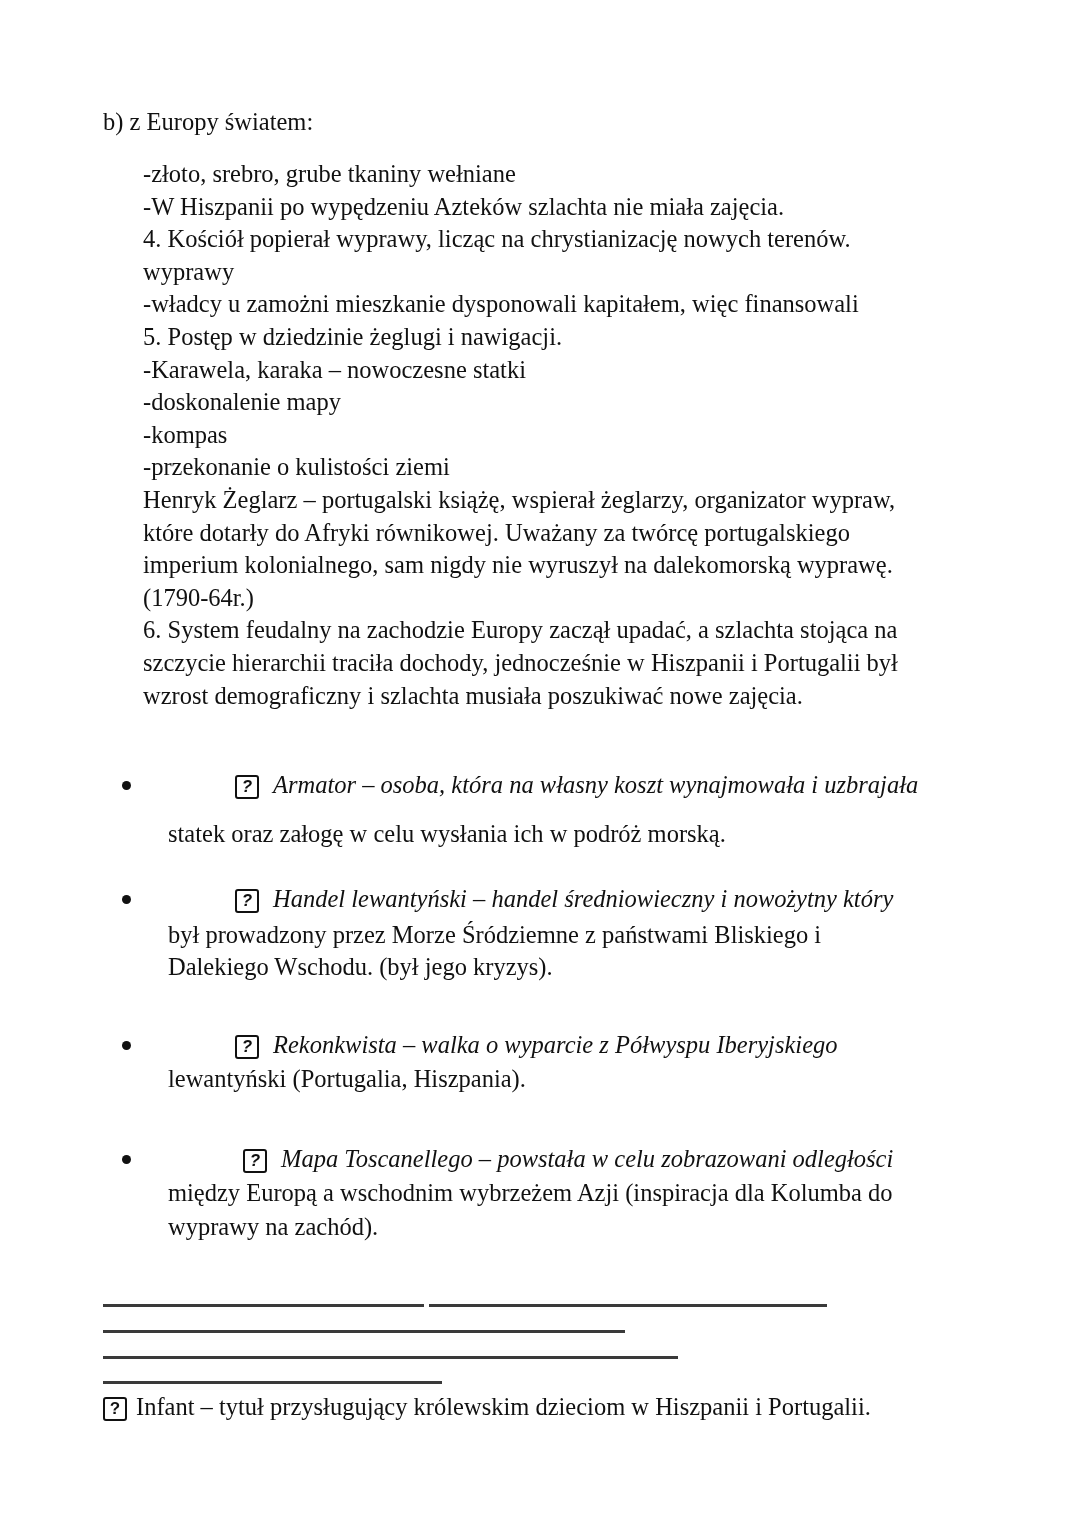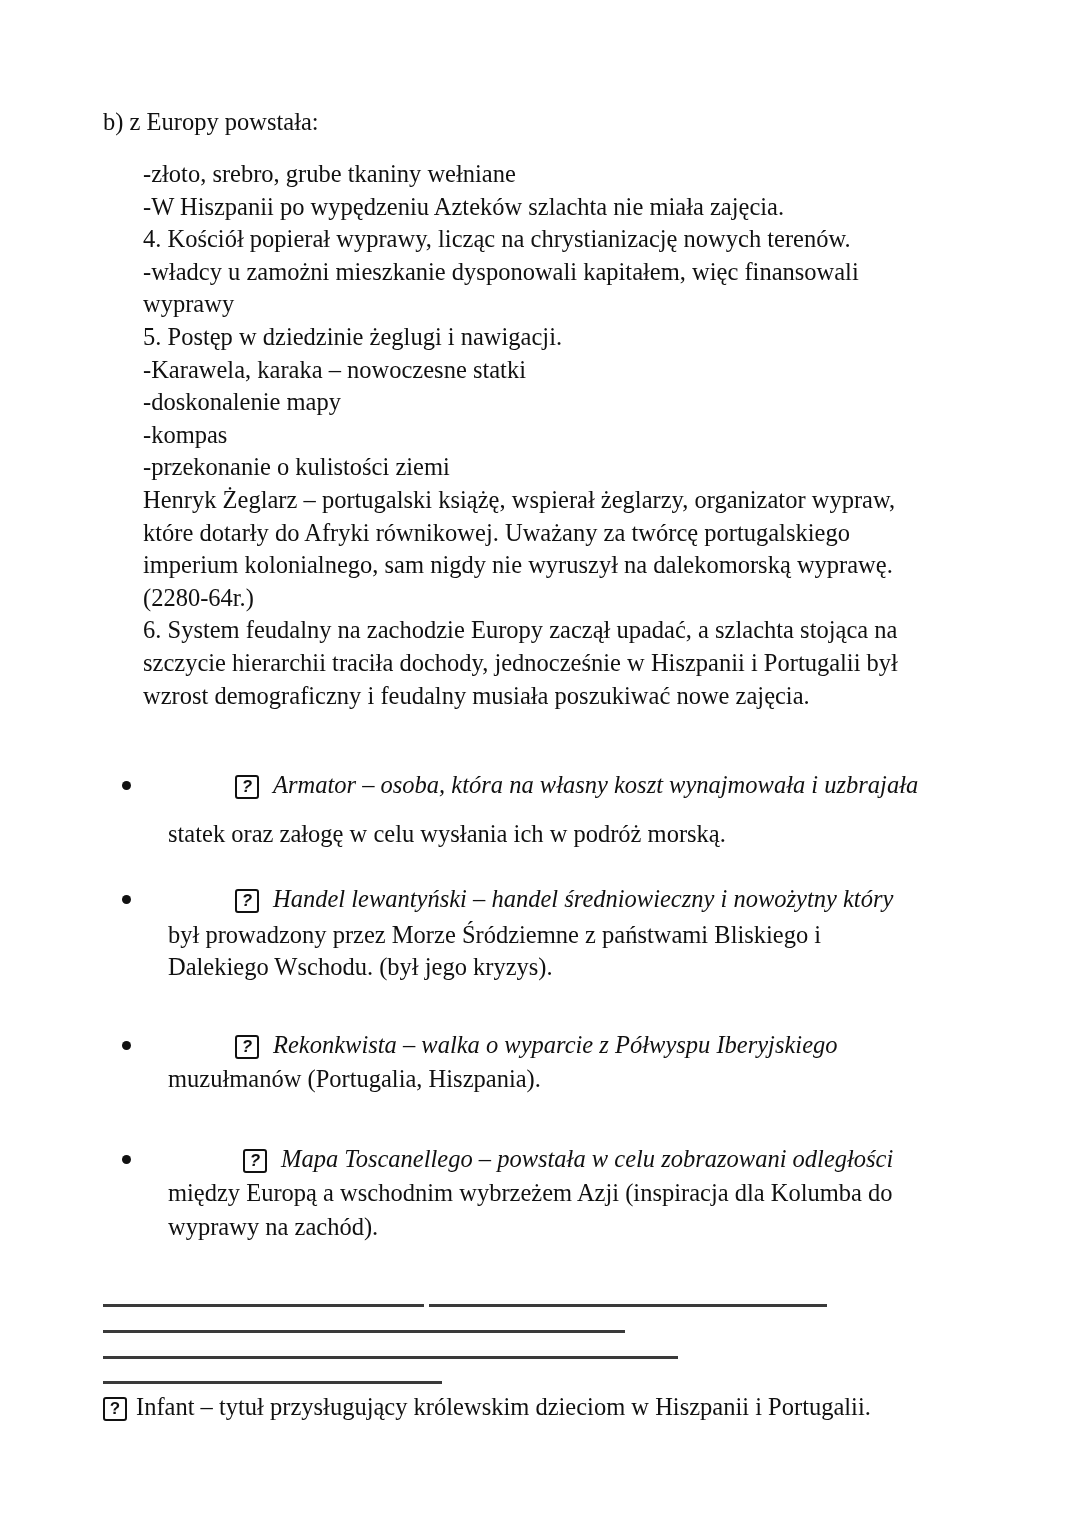--- a/index.html
+++ b/index.html
@@ -39,40 +39,40 @@
       position: absolute; left: 103px; top: 1390px;
       font-size: 24.5px; line-height: 34px; white-space: nowrap;
     }
     .infant .qicon { margin-right: 9px; }
   </style>
 </head>
 <body>
 
 <div class="page">
 
-  <div class="heading">b) z Europy powstała:</div>
+  <div class="heading">b) z Europy światem:</div>
 
   <div class="body-block">
     <span class="ln">-złoto, srebro, grube tkaniny wełniane</span>
     <span class="ln">-W Hiszpanii po wypędzeniu Azteków szlachta nie miała zajęcia.</span>
     <span class="ln">4. Kościół popierał wyprawy, licząc na chrystianizację nowych terenów.</span>
+    <span class="ln">wyprawy</span>
     <span class="ln">-władcy u zamożni mieszkanie dysponowali kapitałem, więc finansowali</span>
-    <span class="ln">wyprawy</span>
     <span class="ln">5. Postęp w dziedzinie żeglugi i nawigacji.</span>
     <span class="ln">-Karawela, karaka – nowoczesne statki</span>
     <span class="ln">-doskonalenie mapy</span>
     <span class="ln">-kompas</span>
     <span class="ln">-przekonanie o kulistości ziemi</span>
     <span class="ln">Henryk Żeglarz – portugalski książę, wspierał żeglarzy, organizator wypraw,</span>
     <span class="ln">które dotarły do Afryki równikowej. Uważany za twórcę portugalskiego</span>
     <span class="ln">imperium kolonialnego, sam nigdy nie wyruszył na dalekomorską wyprawę.</span>
-    <span class="ln">(2280-64r.)</span>
+    <span class="ln">(1790-64r.)</span>
     <span class="ln">6. System feudalny na zachodzie Europy zaczął upadać, a szlachta stojąca na</span>
     <span class="ln">szczycie hierarchii traciła dochody, jednocześnie w Hiszpanii i Portugalii był</span>
-    <span class="ln">wzrost demograficzny i feudalny musiała poszukiwać nowe zajęcia.</span>
+    <span class="ln">wzrost demograficzny i szlachta musiała poszukiwać nowe zajęcia.</span>
   </div>
 
   <div class="def-item" style="top:768px;">
     <span class="bullet"></span>
     <span class="def-line first" style="top:0px;">
       <span class="qicon">?</span><span>Armator – osoba, która na własny koszt wynajmowała i uzbrajała</span>
     </span>
     <span class="def-line" style="top:34px;margin-top:15px;">statek oraz załogę w celu wysłania ich w podróż morską.</span>
   </div>
 
@@ -83,21 +83,21 @@
     </span>
     <span class="def-line" style="top:36px;">był prowadzony przez Morze Śródziemne z państwami Bliskiego i</span>
     <span class="def-line" style="top:68px;text-align:right;">Dalekiego Wschodu. (był jego kryzys).</span>
   </div>
 
   <div class="def-item" style="top:1028px;">
     <span class="bullet"></span>
     <span class="def-line first" style="top:0px;">
       <span class="qicon">?</span><span>Rekonkwista – walka o wyparcie z Półwyspu Iberyjskiego</span>
     </span>
-    <span class="def-line" style="top:34px;">muzułmanów (Portugalia, Hiszpania).</span>
+    <span class="def-line" style="top:34px;">lewantyński (Portugalia, Hiszpania).</span>
   </div>
 
   <div class="def-item" style="top:1142px;">
     <span class="bullet"></span>
     <span class="def-line first" style="top:0px;padding-left:8px;">
       <span class="qicon">?</span><span>Mapa Toscanellego – powstała w celu zobrazowani odległości</span>
     </span>
     <span class="def-line" style="top:34px;">między Europą a wschodnim wybrzeżem Azji (inspiracja dla Kolumba do</span>
     <span class="def-line" style="top:68px;">wyprawy na zachód).</span>
   </div>

